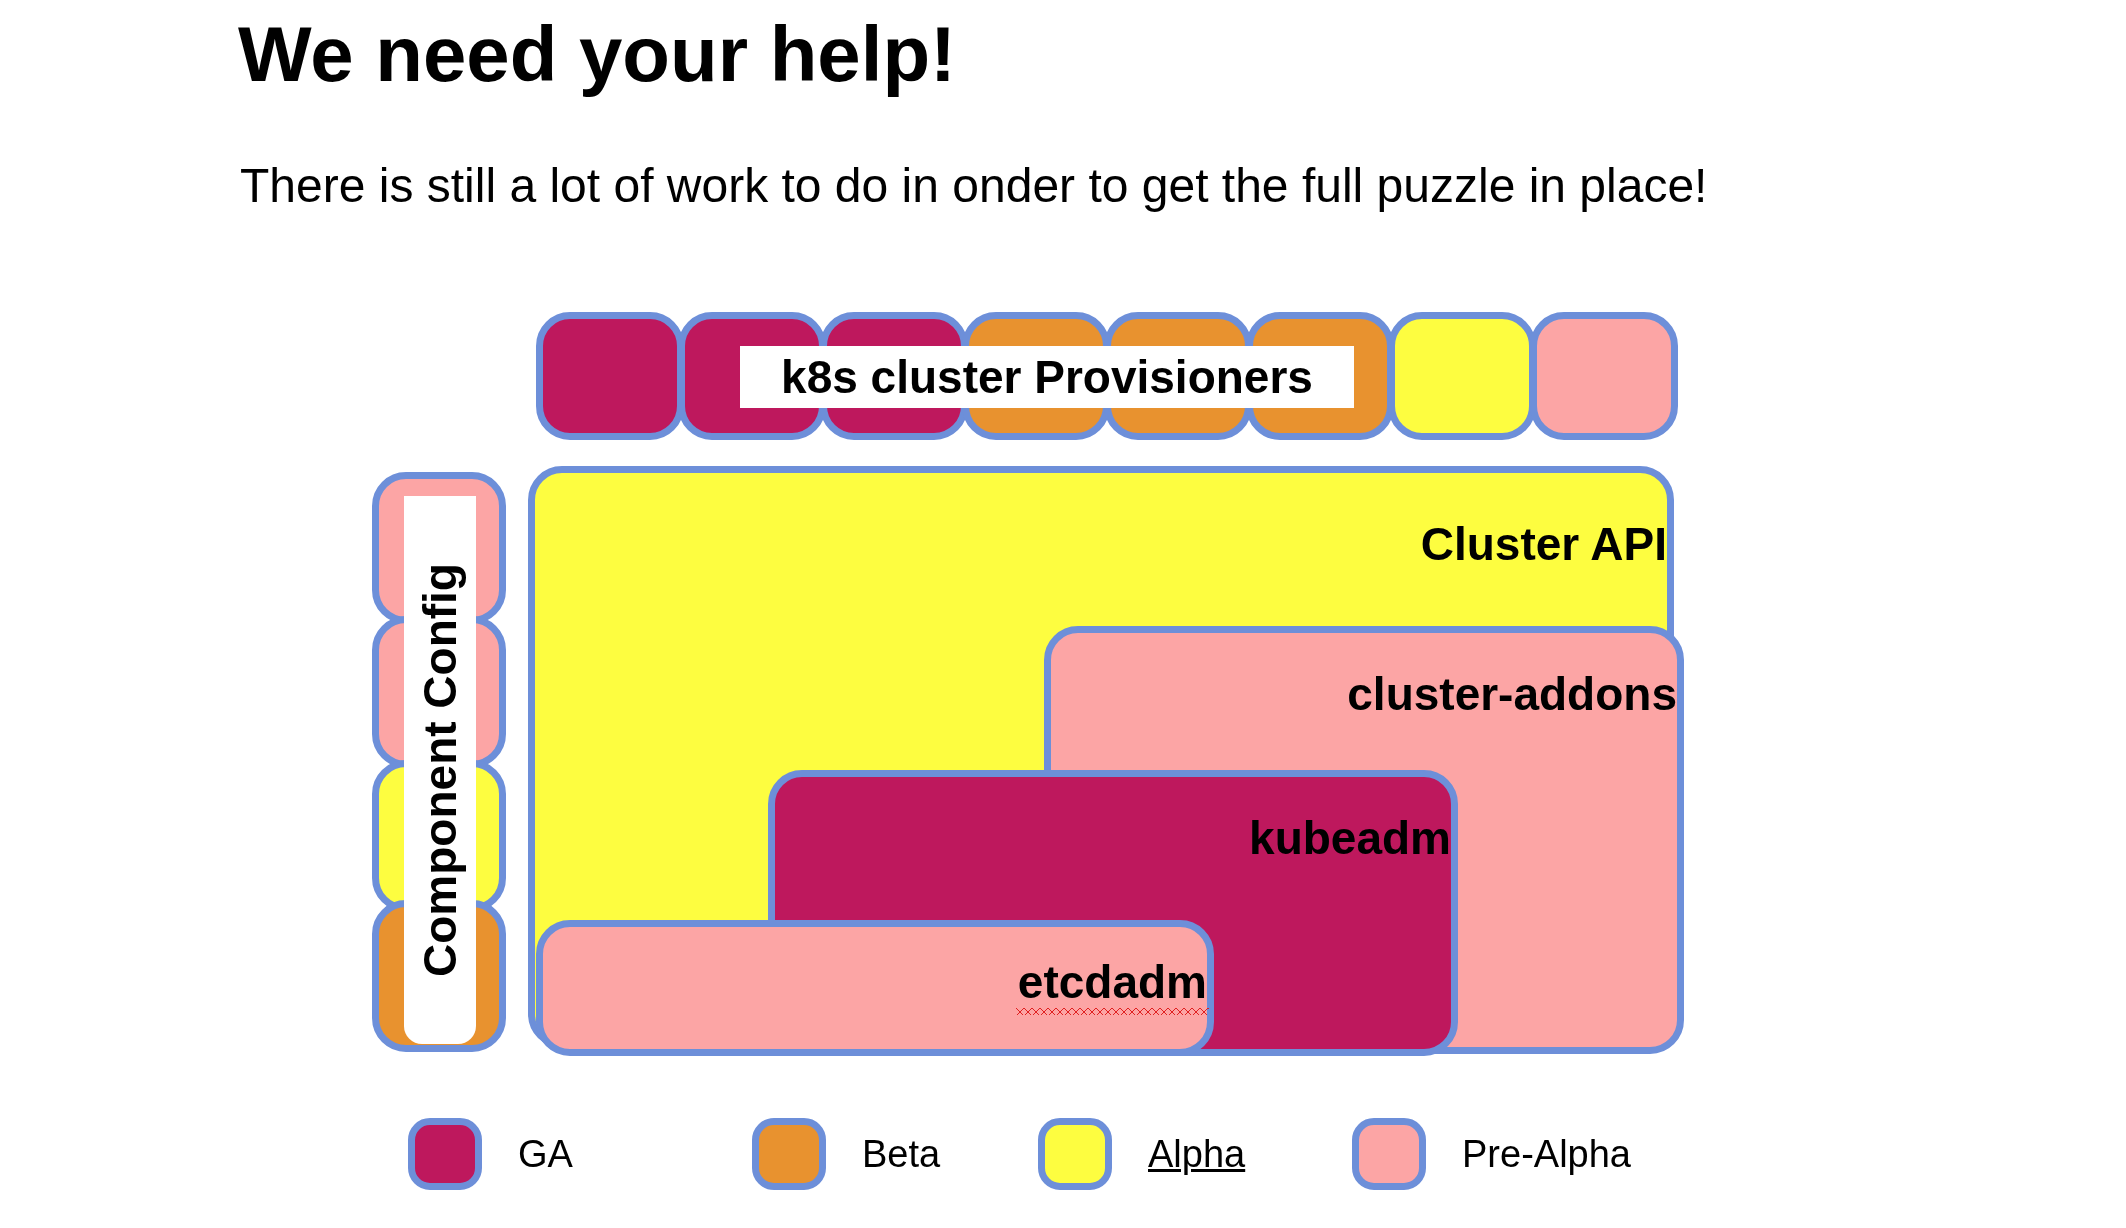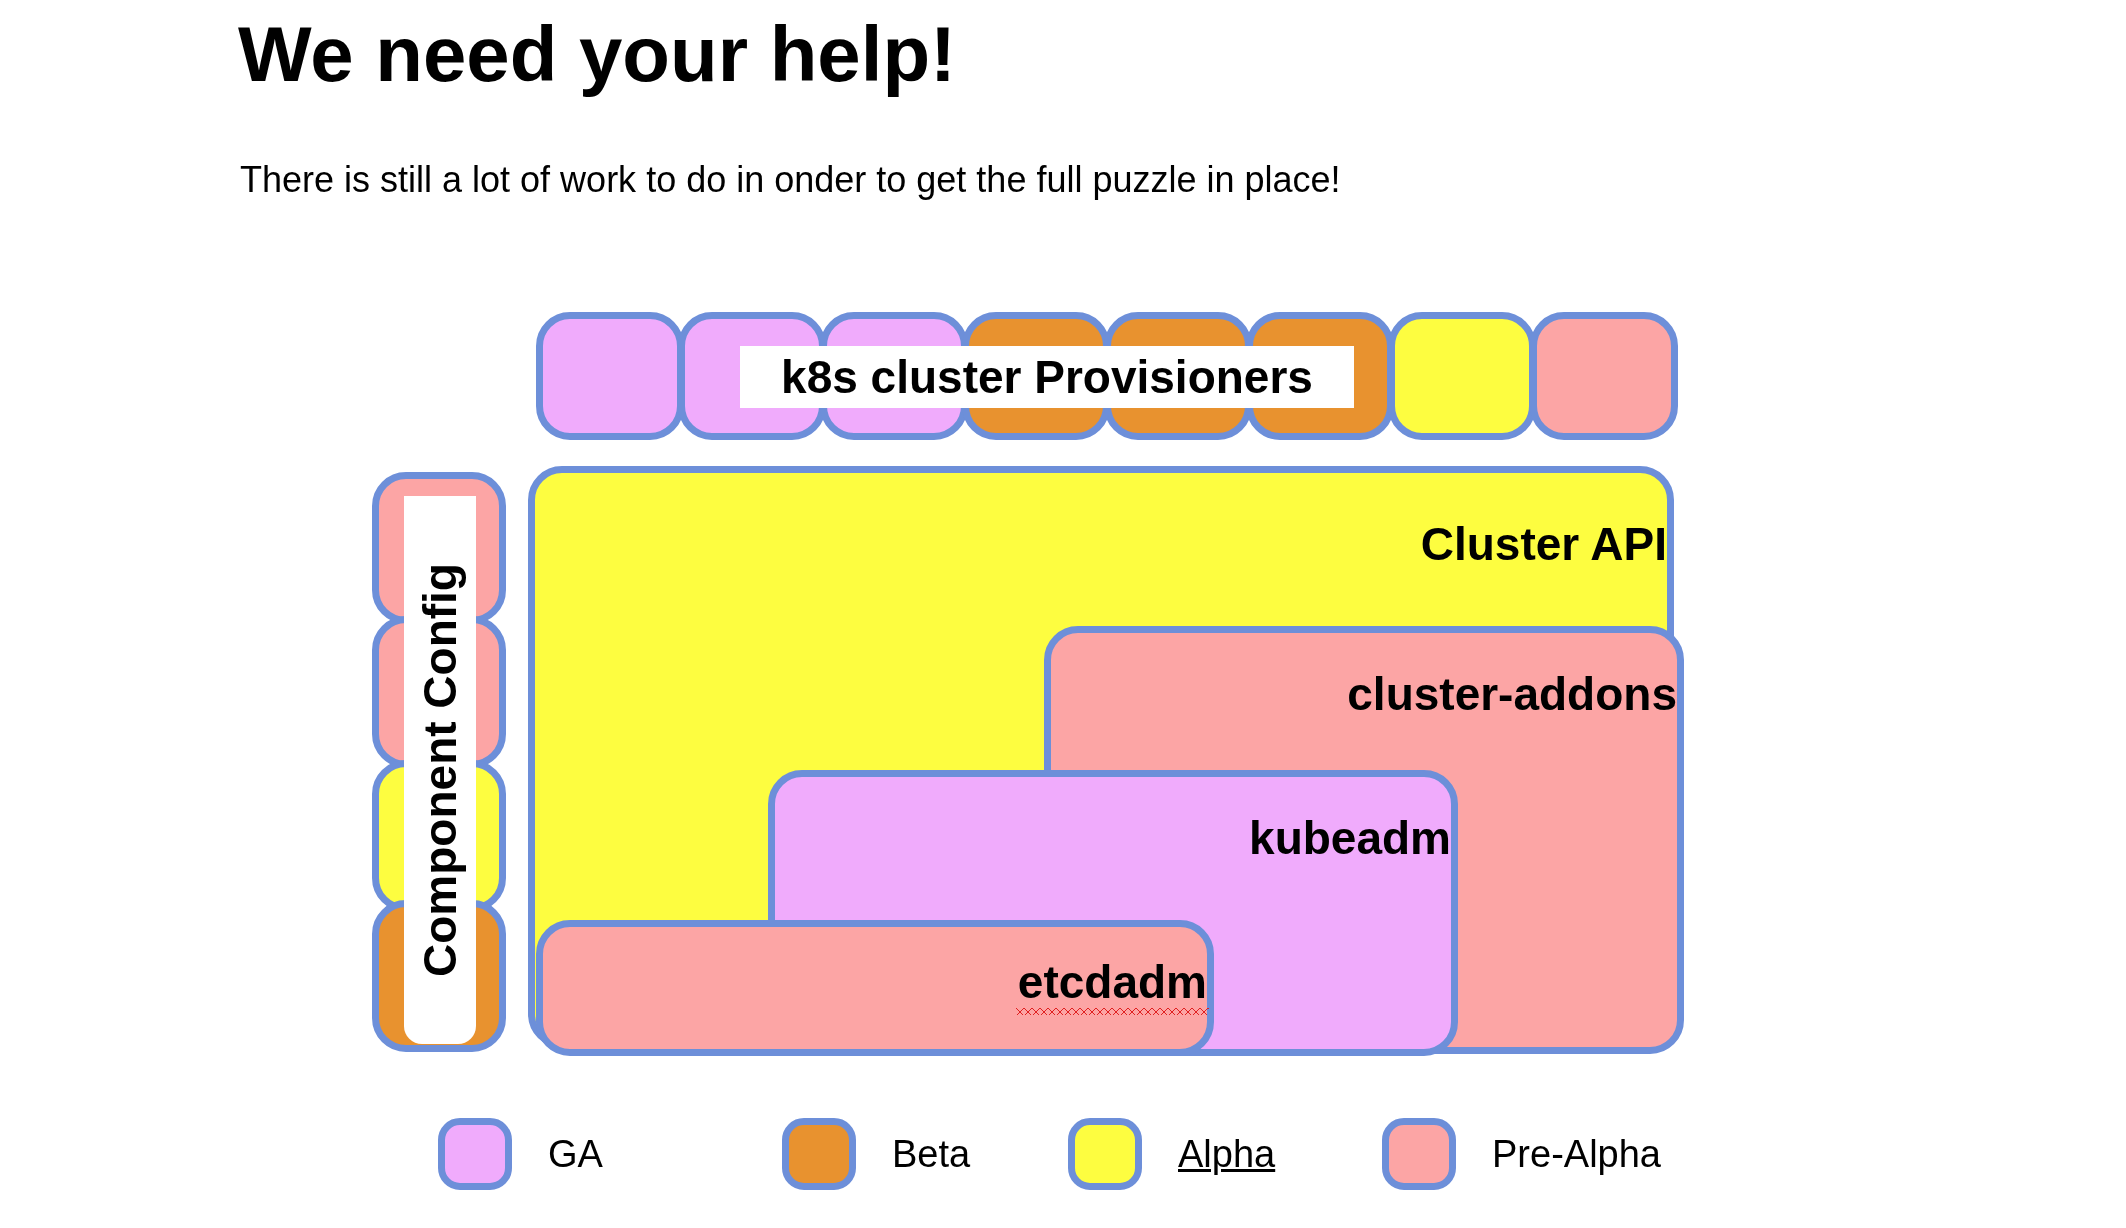--- a/index.html
+++ b/index.html
@@ -24,36 +24,36 @@
     font-size: 78px;
     font-weight: 700;
     line-height: 1.05;
     white-space: nowrap;
     color: #000;
   }
   #page-subtitle {
     position: absolute;
     left: 240px;
     top: 160px;
-    font-size: 36px;
+    font-size: 48px;
     font-weight: 400;
     line-height: 1.1;
     white-space: nowrap;
     color: #000;
   }
 
   
   .box {
     position: absolute;
     box-sizing: border-box;
     border: 7px solid #6d8fd9;
     border-radius: 34px;
     background: #ffffff;
   }
-  .fill-ga      { background: #f0abfc; }
+  .fill-ga      { background: #be185d; }
   .fill-beta    { background: #e8922f; }
   .fill-alpha   { background: #fdfd40; }
   .fill-prealpha{ background: #fca5a5; }
 
   .box-label {
     position: absolute;
     font-size: 46px;
     font-weight: bold;
     white-space: nowrap;
     color: #000;
@@ -158,21 +158,21 @@
     height: 7px;
     background-image:
       linear-gradient(45deg, transparent 45%, #e02020 45%, #e02020 55%, transparent 55%),
       linear-gradient(-45deg, transparent 45%, #e02020 45%, #e02020 55%, transparent 55%);
     background-size: 8px 8px;
     background-repeat: repeat-x;
   }
 
   
   #legend { position: absolute; left: 0; top: 1118px; width: 2126px; height: 86px; }
-  .legend-item { position: absolute; top: 0; display: flex; align-items: center; margin-left: 30px; }
+  .legend-item { position: absolute; top: 0; display: flex; align-items: center; }
   .legend-swatch {
     width: 74px;
     height: 72px;
     box-sizing: border-box;
     border: 7px solid #6d8fd9;
     border-radius: 22px;
     flex: none;
   }
   .legend-text {
     margin-left: 36px;

